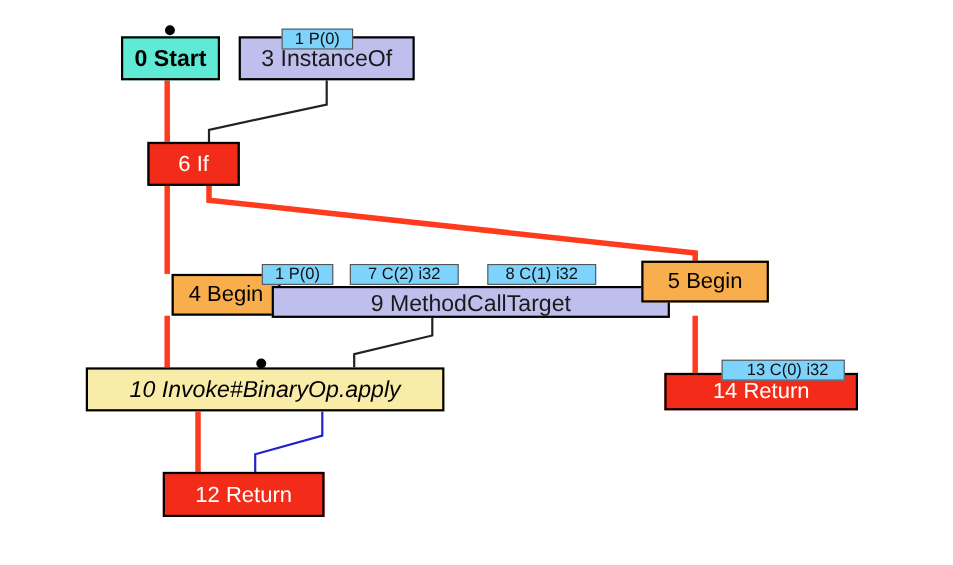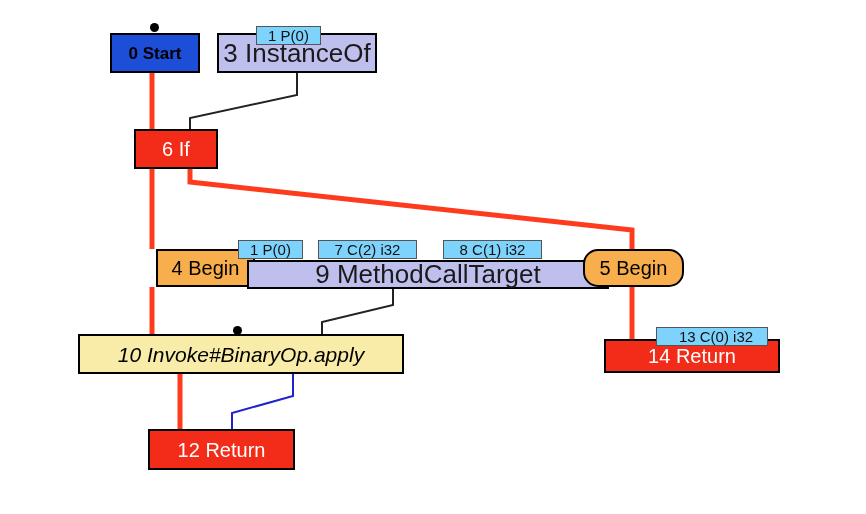--- a/index.html
+++ b/index.html
@@ -32,39 +32,39 @@
     align-items: center;
     justify-content: center;
     white-space: nowrap;
     line-height: 1;
   }
   .node-label {
     display: block;
     padding: 0 6px;
   }
   .n-start {
-    background: #1d4ed8;
+    background: #5eead4;
     color: #000000;
     font-weight: bold;
-    font-size: 17px;
+    font-size: 21px;
   }
   .n-begin {
     background: #F8AE4D;
     color: #000000;
     font-size: 20px;
   }
   .n-if, .n-return {
     background: #F32C19;
     color: #ffffff;
     font-size: 20px;
   }
   .n-floating {
     background: #BFBFEE;
     color: #1a1a1a;
-    font-size: 26px;
+    font-size: 21px;
   }
   .n-invoke {
     background: #F9EBA8;
     color: #000000;
     font-size: 21px;
     font-style: italic;
   }
   .port-tag {
     position: absolute;
     box-sizing: border-box;
@@ -126,21 +126,21 @@
   </div>
 
   <div class="node n-begin" style="left:108px; top:249px; width:99px; height:38px;margin-left:48px;">
     <span class="node-label">4 Begin</span>
   </div>
 
   <div class="node n-floating" style="left:247px; top:260px; width:362px; height:29px; align-items:flex-end;">
     <span class="node-label" style="margin-top:-1px;">9 MethodCallTarget</span>
   </div>
 
-  <div class="node n-begin" style="left:583px; top:249px; width:101px; height:38px;border-radius:15px;">
+  <div class="node n-begin" style="left:583px; top:237px; width:116px; height:38px;">
     <span class="node-label">5 Begin</span>
   </div>
 
   <div class="node n-invoke" style="left:78px; top:334px; width:326px; height:40px;">
     <span class="node-label">10 Invoke#BinaryOp.apply</span>
   </div>
 
   <div class="node n-return" style="left:604px; top:339px; width:176px; height:34px;">
     <span class="node-label">14 Return</span>
   </div>

